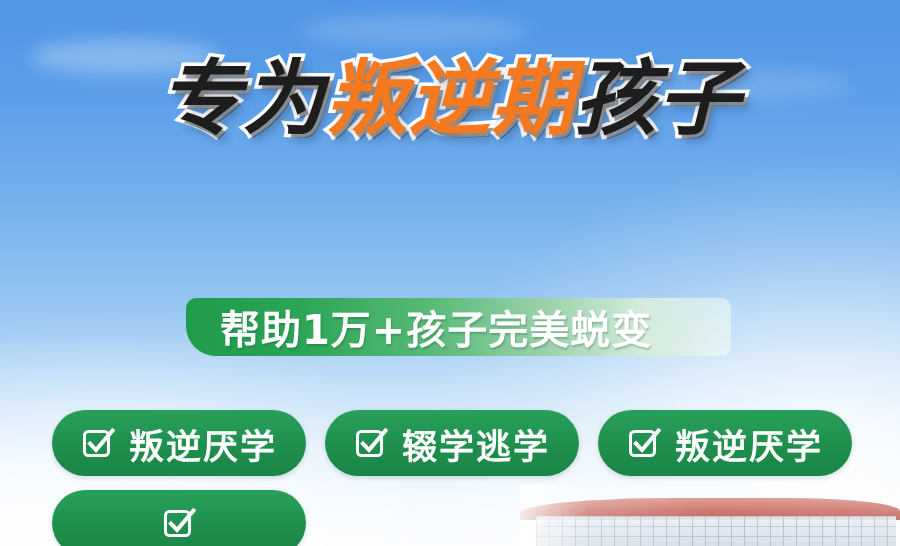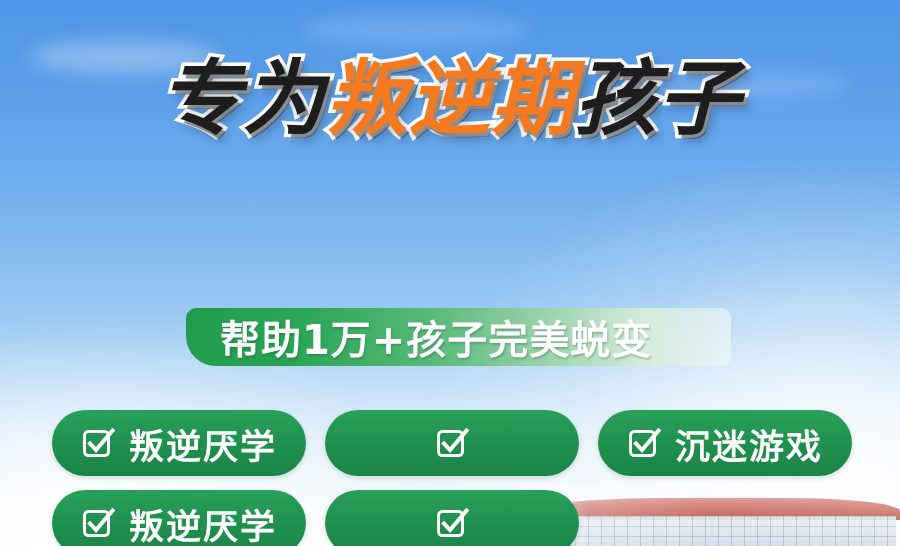--- a/index.html
+++ b/index.html
@@ -151,21 +151,21 @@
        3px 4px 0 rgba(40,48,60,.45),
        5px 7px 10px rgba(30,40,60,.30);
   }
   .hl-dark   { color: #1d1d1d; }
   .hl-accent { color: #f4791f; }
 
   
   .subtitle {
     position: absolute;
     left: 186px;
-    top: 308px;
+    top: 298px;
     width: 545px;
     height: 58px;
     border-radius: 10px 10px 10px 30px;
     background: linear-gradient(to right,
         #1f9c4b 0%,
         #2aa455 20%,
         #58ba78 45%,
         #9ad2ab 66%,
         #d5ecdc 84%,
         rgba(246,252,248,0.55) 100%);
@@ -248,29 +248,23 @@
         <path d="M9 17.5 L15 24 L31.5 4.5" fill="none" stroke="#ffffff" stroke-width="4" stroke-linecap="square" stroke-linejoin="miter"></path>
       </svg>
       <span class="tag-label">叛逆厌学</span>
     </div>
 
     <div class="tag">
       <svg class="tag-check" width="34" height="34" viewBox="0 0 34 34">
         <rect x="3.5" y="5.5" width="24" height="24" rx="4" ry="4" fill="none" stroke="#ffffff" stroke-width="3"></rect>
         <path d="M9 17.5 L15 24 L31.5 4.5" fill="none" stroke="#ffffff" stroke-width="4" stroke-linecap="square" stroke-linejoin="miter"></path>
       </svg>
-    </div>
-
-    <div class="tag">
-      <svg class="tag-check" width="34" height="34" viewBox="0 0 34 34">
-        <rect x="3.5" y="5.5" width="24" height="24" rx="4" ry="4" fill="none" stroke="#ffffff" stroke-width="3"></rect>
-        <path d="M9 17.5 L15 24 L31.5 4.5" fill="none" stroke="#ffffff" stroke-width="4" stroke-linecap="square" stroke-linejoin="miter"></path>
-      </svg>
-      <span class="tag-label">沉迷游戏</span>
-    </div>
+      <span class="tag-label">辍学逃学</span>
+    </div>
+
 
     <div class="tag">
       <svg class="tag-check" width="34" height="34" viewBox="0 0 34 34">
         <rect x="3.5" y="5.5" width="24" height="24" rx="4" ry="4" fill="none" stroke="#ffffff" stroke-width="3"></rect>
         <path d="M9 17.5 L15 24 L31.5 4.5" fill="none" stroke="#ffffff" stroke-width="4" stroke-linecap="square" stroke-linejoin="miter"></path>
       </svg>
       <span class="tag-label">叛逆厌学</span>
     </div>
 
 

